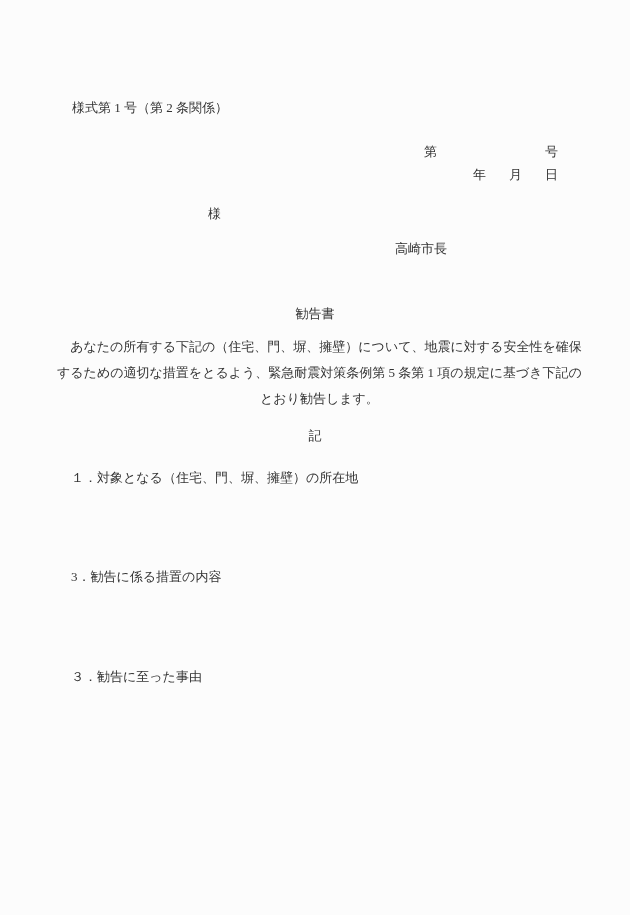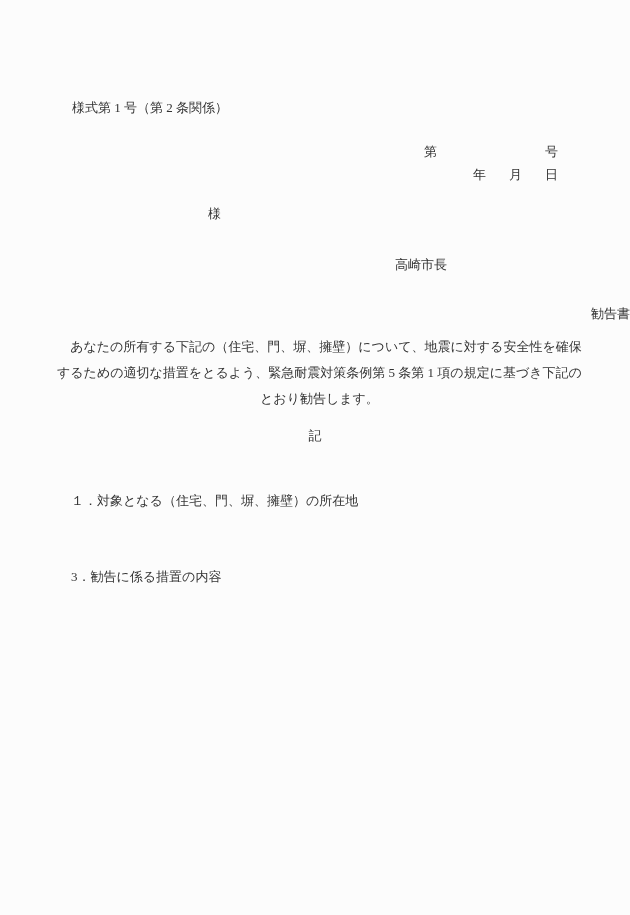--- a/index.html
+++ b/index.html
@@ -26,26 +26,26 @@
   .line {
     position: absolute;
     white-space: nowrap;
   }
   .form-number   { left: 72px;  top: 95px; }
   .number-line   { left: 424px; top: 139px; width: 134px;
                    display: flex; justify-content: space-between; }
   .date-line     { left: 473px; top: 162px; width: 85px;
                    display: flex; justify-content: space-between; }
   .addressee     { left: 208px; top: 201px; }
-  .issuer        { left: 395px; top: 252px; }
-  .doc-title     { left: 0;     top: 301px; width: 630px; text-align: right; }
+  .issuer        { left: 395px; top: 236px; }
+  .doc-title     { left: 0;     top: 301px; width: 630px; text-align: center; }
   .body-text     { position: absolute; left: 57px; top: 330px;
                    line-height: 26px; white-space: pre-line; text-align: center; }
   .section-mark  { left: 0;     top: 423px; width: 630px; text-align: center; }
-  .item-1        { left: 71px;  top: 488px; }
+  .item-1        { left: 71px;  top: 465px; }
   .item-2        { left: 71px;  top: 564px; }
   .item-3        { left: 71px;  top: 664px; }
 </style>
 </head>
 <body>
 
 <div class="page">
 
   <div class="line form-number">様式第 1 号（第 2 条関係）</div>
 
@@ -69,14 +69,15 @@
   <div class="body-text">　あなたの所有する下記の（住宅、門、塀、擁壁）について、地震に対する安全性を確保
 するための適切な措置をとるよう、緊急耐震対策条例第 5 条第 1 項の規定に基づき下記の
 とおり勧告します。</div>
 
   <div class="line section-mark">記</div>
 
   <div class="line item-1">１．対象となる（住宅、門、塀、擁壁）の所在地</div>
 
   <div class="line item-2">3．勧告に係る措置の内容</div>
 
+  <div class="line item-3">３．勧告に至った事由</div>
 
 </div>
 
 </body></html>

